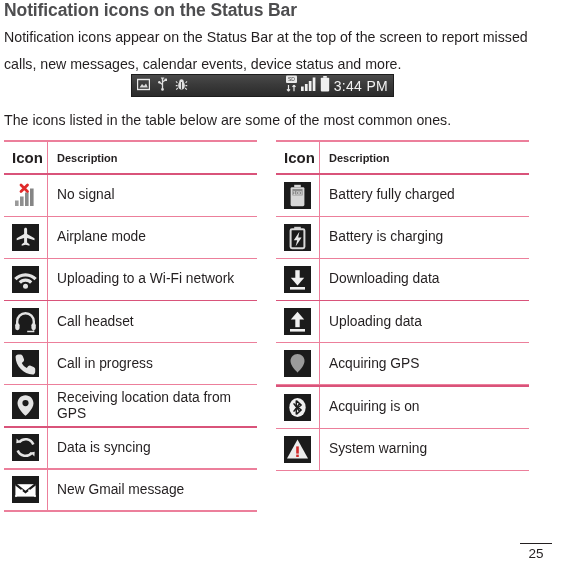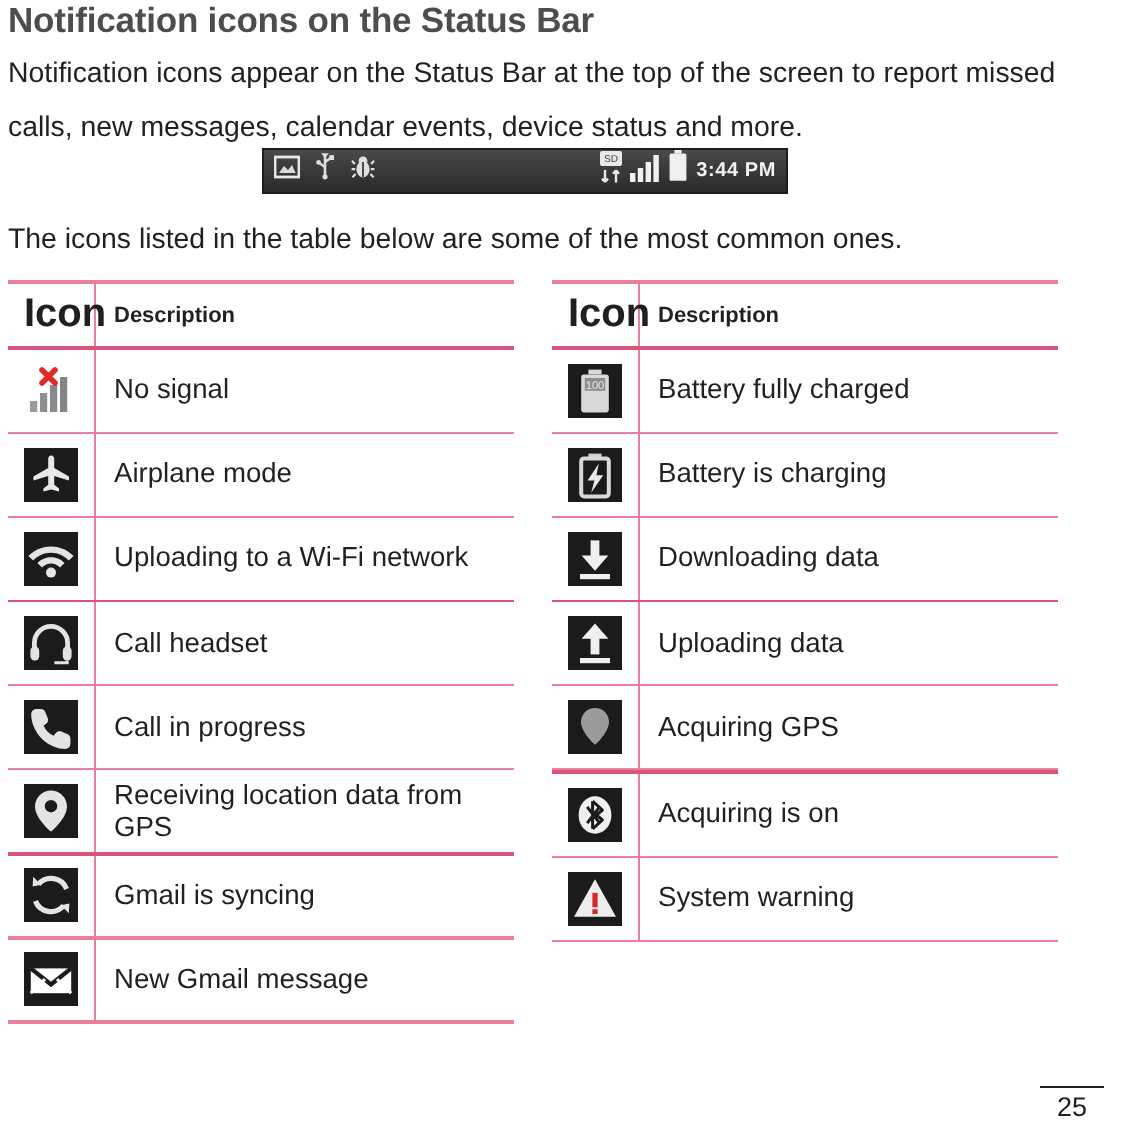--- a/index.html
+++ b/index.html
@@ -61,22 +61,22 @@
     background: linear-gradient(#4a4a4a 0%, #3a3a3a 45%, #2b2b2b 100%);
     border: 1px solid #1d1d1d;
     display: flex;
     align-items: center;
     padding: 0 5px;
   }
   .sb-left { display: flex; align-items: center; gap: 7px; }
   .sb-right { display: flex; align-items: center; gap: 3px; margin-left: auto; }
   .sb-time {
     color: #f2f2f2;
-    font-size: 10px;
-    font-weight: bold;
+    font-size: 14px;
+    font-weight: normal;
     letter-spacing: 0.3px;
     margin-left: 4px;
     white-space: nowrap;
   }
   .sb-ico { display: block; }
 
   
   .tbl {
     position: absolute;
     top: 140px;
@@ -100,21 +100,21 @@
   .cell-icon {
     width: 44px;
     flex: 0 0 44px;
     display: flex;
     align-items: center;
     justify-content: center;
     border-right: 1.5px solid #ec7f9b;
     height: 100%;
   }
   .trow.head .cell-icon {
-    font-size: 20px;
+    font-size: 15px;
     font-weight: bold;
     color: #231f20;
     justify-content: flex-start;
     padding-left: 8px;
   }
   .cell-desc {
     flex: 1 1 auto;
     padding-left: 9px;
     font-size: 13.8px;
     color: #231f20;
@@ -317,21 +317,21 @@
         <span class="tile">
           <svg width="27" height="27" viewBox="0 0 27 27">
               <rect width="27" height="27" fill="#1b1b1b"></rect>
               <path d="M21.3 10.5 A8.3 8.3 0 0 0 7.2 8.2" fill="none" stroke="#e4e4e4" stroke-width="2.6"></path>
               <path d="M5.7 16.5 A8.3 8.3 0 0 0 19.8 18.8" fill="none" stroke="#e4e4e4" stroke-width="2.6"></path>
               <path d="M4.6 4.4 L8.6 8.4 L4.3 9.2 Z" fill="#e4e4e4"></path>
               <path d="M22.4 22.6 L18.4 18.6 L22.7 17.8 Z" fill="#e4e4e4"></path>
             </svg>
         </span>
       </div>
-      <div class="cell-desc">Gmail is syncing</div>
+      <div class="cell-desc">Data is syncing</div>
     </div>
     <div class="rule-row"></div>
 
     <div class="trow">
       <div class="cell-icon">
         <span class="tile">
           <svg width="27" height="27" viewBox="0 0 27 27">
               <rect width="27" height="27" fill="#1b1b1b"></rect>
               <rect x="3.4" y="8.2" width="20.2" height="12.4" fill="#ffffff"></rect>
               <path d="M3.4 8.2 L13.5 16.2 L23.6 8.2" fill="none" stroke="#1b1b1b" stroke-width="2.2"></path>

